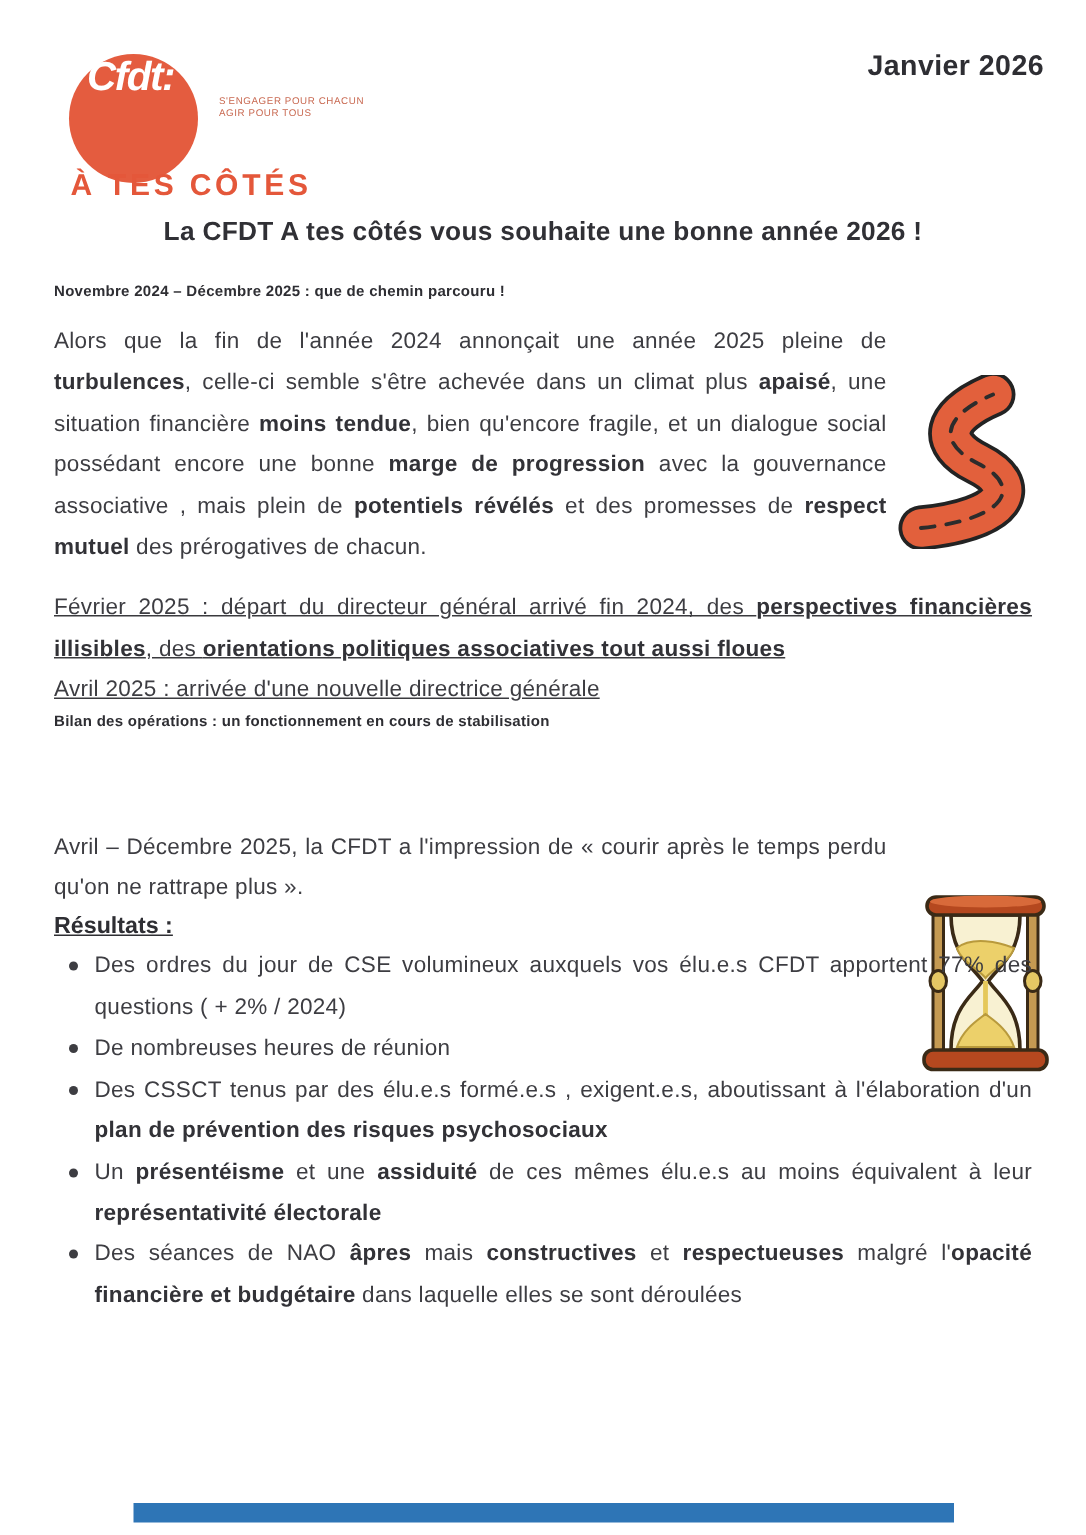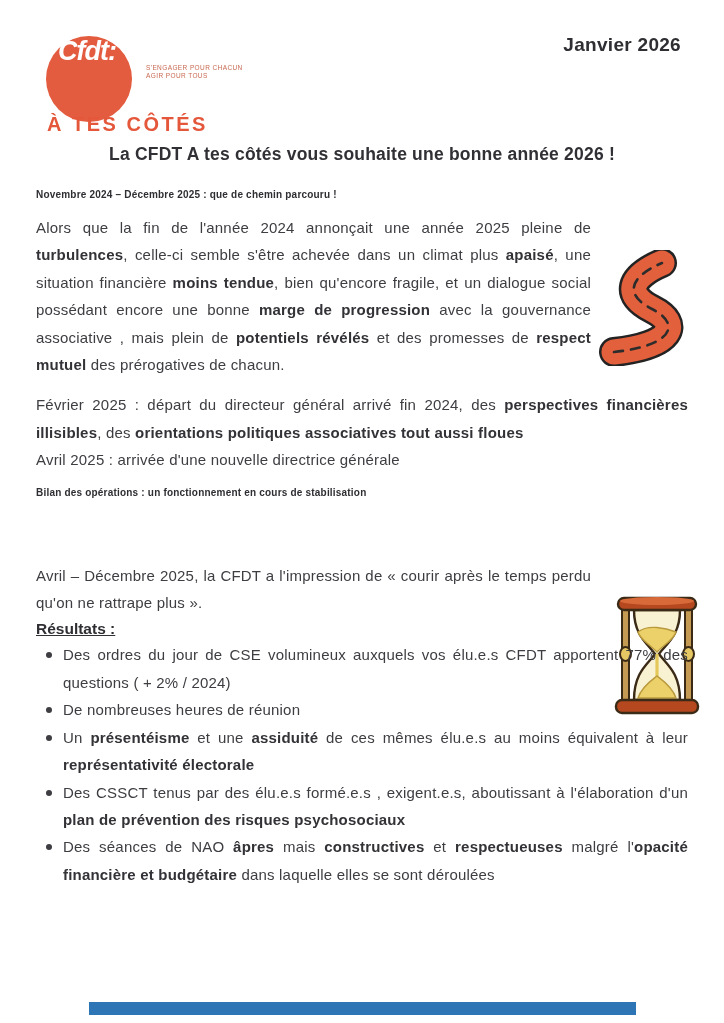--- a/index.html
+++ b/index.html
@@ -23,41 +23,41 @@
     position:absolute; left:100px; top:28px; width:100px;
     color:#c96a52; font-size:6.5px; line-height:8px; letter-spacing:.4px;
     text-transform:uppercase;
   }
   .tagline {
     position:absolute; left:47px; top:113px;
     color:#e4573a; font-weight:bold; font-size:20px; letter-spacing:2.5px;
     white-space:nowrap;
   }
   .date {
-    position:absolute; right:43px; top:34px;
+    position:absolute; right:28px; top:34px;
     font-size:19px; font-weight:bold; color:#2e2e33; letter-spacing:.3px;
   }
   
   .content { position:absolute; left:36px; top:144px; width:652px; }
   .main-title {
     text-align:center; font-size:17.5px; font-weight:bold; color:#303035;
     letter-spacing:.2px; margin-bottom:24px;
   }
   .sec-heading {
     font-size:10px; font-weight:bold; color:#2e2e33;
     margin-bottom:14px; letter-spacing:.2px;
   }
   p.body, li.body {
     font-size:15px; line-height:27.4px; text-align:justify;
     color:#3d3d42; letter-spacing:.2px;
   }
   .bold, span.bold { font-weight:bold; color:#323237; }
   .wrap-right { padding-right:97px; }
   .para1 { margin-bottom:13px; }
-  .milestones { margin-bottom:13px; }
+  .milestones { margin-bottom:2px;text-decoration:underline; }
   .heading2 { margin-top:2px; margin-bottom:12px; }
   .para3 { margin-top:64px; }
   .results-label {
     font-size:15.5px; font-weight:bold; color:#2e2e33; margin-top:4px;text-decoration:underline;
   }
   ul.bullets { margin-top:3px; list-style:none; }
   ul.bullets li { position:relative; padding-left:27px; }
   ul.bullets li::before {
     content:""; position:absolute; left:10px; top:11px;
     width:6px; height:6px; border-radius:50%; background:#3d3d42;
@@ -131,22 +131,22 @@
 
     <div class="sec-heading heading2">Bilan des opérations : un fonctionnement en cours de stabilisation</div>
 
     <p class="body wrap-right para3"><span>Avril – Décembre 2025, la CFDT a l'impression de « courir après le temps perdu qu'on ne rattrape plus ».</span></p>
 
     <div class="results-label">Résultats :</div>
 
     <ul class="bullets">
       <li class="body"><span>Des ordres du jour de CSE volumineux auxquels vos élu.e.s CFDT apportent 77% des questions ( + 2% / 2024)</span></li>
       <li class="body"><span>De nombreuses heures de réunion</span></li>
+      <li class="body"><span>Des CSSCT tenus par des élu.e.s formé.e.s , exigent.e.s, aboutissant à l'élaboration d'un </span><span class="bold">plan de prévention des risques psychosociaux</span></li>
       <li class="body"><span>Un </span><span class="bold">présentéisme</span><span> et une </span><span class="bold">assiduité</span><span> de ces mêmes élu.e.s au moins équivalent à leur </span><span class="bold">représentativité électorale</span></li>
-      <li class="body"><span>Des CSSCT tenus par des élu.e.s formé.e.s , exigent.e.s, aboutissant à l'élaboration d'un </span><span class="bold">plan de prévention des risques psychosociaux</span></li>
       <li class="body"><span>Des séances de NAO </span><span class="bold">âpres</span><span> mais </span><span class="bold">constructives</span><span> et </span><span class="bold">respectueuses</span><span> malgré l'</span><span class="bold">opacité financière et budgétaire</span><span> dans laquelle elles se sont déroulées</span></li>
     </ul>
 
   </div>
 
   <div class="footer-bar" style="background: rgb(46, 117, 182);"></div>
 
 </div>
 
 </body></html>

